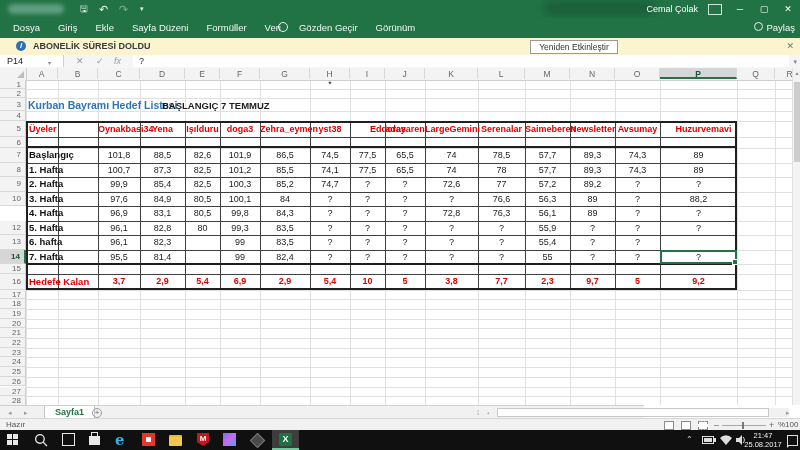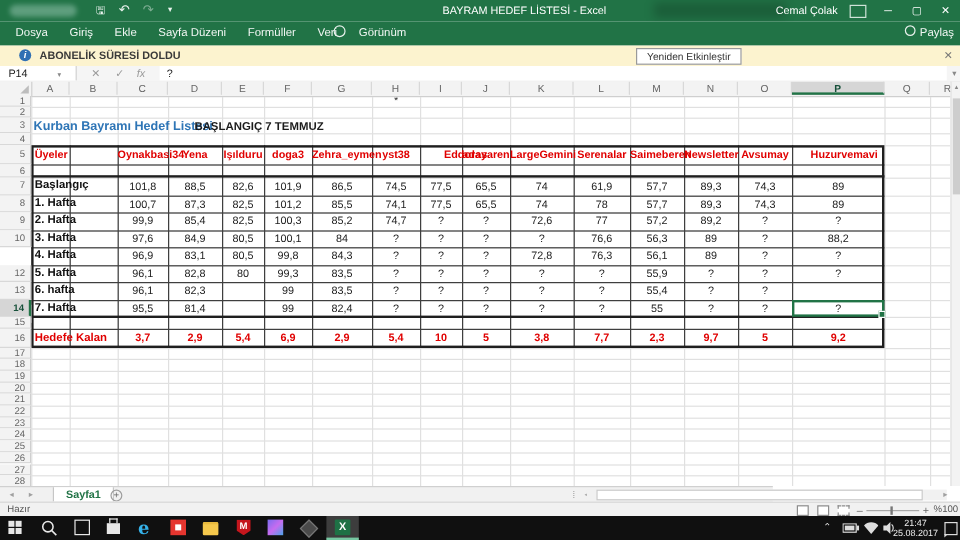--- a/index.html
+++ b/index.html
@@ -104,36 +104,36 @@
 
 <div id="app">
 
   <div id="titlebar">
     <div id="qat-blur"></div>
     <span class="qicon" style="left:80px;font-size:9px;">🖫</span>
     <span class="qicon" style="left:99px;">↶</span>
     <span class="qicon dim" style="left:119px;">↷</span>
     <span class="qicon" style="left:140px;font-size:7px;">▾</span>
     <div id="title-smudge"></div>
-    <div id="win-title">BAYRAM HEDEF LİSTESİ  -  Excel</div>
     <div id="user-name">Cemal Çolak</div>
     <div id="ribbon-opts"></div>
     <div class="winbtn" style="right:48px;">─</div>
     <div class="winbtn" style="right:24px;">▢</div>
     <div class="winbtn" style="right:0;">✕</div>
   </div>
 
   <div id="tabsrow">
     <div id="tabs">
         <div class="rtab">Dosya</div>
         <div class="rtab">Giriş</div>
         <div class="rtab">Ekle</div>
         <div class="rtab">Sayfa Düzeni</div>
         <div class="rtab">Formüller</div>
         <div class="rtab">Veri</div>
+        <div class="rtab">Gözden Geçir</div>
         <div class="rtab">Görünüm</div>
       </div>
     <div id="tellme"><span id="bulb"></span></div>
     <div id="share"><span id="person-icon"></span><span>Paylaş</span></div>
   </div>
 
   <div id="msgbar">
     <div id="info-icon">i</div>
     <div id="msg-title">ABONELİK SÜRESİ DOLDU</div>
     <div id="msg-btn">Yeniden Etkinleştir</div>
@@ -292,21 +292,21 @@
       <div class="cell lbl" style="left: 26px; top: 80px; line-height: 14.5px;">Başlangıç</div>
       <div class="cell num" style="left: 98px; top: 80px; width: 42px; line-height: 14.5px;">101,8</div>
       <div class="cell num" style="left: 140px; top: 80px; width: 45px; line-height: 14.5px;">88,5</div>
       <div class="cell num" style="left: 185px; top: 80px; width: 35px; line-height: 14.5px;">82,6</div>
       <div class="cell num" style="left: 220px; top: 80px; width: 40px; line-height: 14.5px;">101,9</div>
       <div class="cell num" style="left: 260px; top: 80px; width: 50px; line-height: 14.5px;">86,5</div>
       <div class="cell num" style="left: 310px; top: 80px; width: 40px; line-height: 14.5px;">74,5</div>
       <div class="cell num" style="left: 350px; top: 80px; width: 35px; line-height: 14.5px;">77,5</div>
       <div class="cell num" style="left: 385px; top: 80px; width: 40px; line-height: 14.5px;">65,5</div>
       <div class="cell num" style="left: 425px; top: 80px; width: 53px; line-height: 14.5px;">74</div>
-      <div class="cell num" style="left: 478px; top: 80px; width: 47px; line-height: 14.5px;">61,9</div>
+      <div class="cell num" style="left: 478px; top: 80px; width: 47px; line-height: 14.5px;">78,5</div>
       <div class="cell num" style="left: 525px; top: 80px; width: 45px; line-height: 14.5px;">57,7</div>
       <div class="cell num" style="left: 570px; top: 80px; width: 45px; line-height: 14.5px;">89,3</div>
       <div class="cell num" style="left: 615px; top: 80px; width: 45px; line-height: 14.5px;">74,3</div>
       <div class="cell num" style="left: 660px; top: 80px; width: 77px; line-height: 14.5px;">89</div>
       <div class="cell lbl" style="left: 26px; top: 94.5px; line-height: 14.5px;">1. Hafta</div>
       <div class="cell num" style="left: 98px; top: 94.5px; width: 42px; line-height: 14.5px;">100,7</div>
       <div class="cell num" style="left: 140px; top: 94.5px; width: 45px; line-height: 14.5px;">87,3</div>
       <div class="cell num" style="left: 185px; top: 94.5px; width: 35px; line-height: 14.5px;">82,5</div>
       <div class="cell num" style="left: 220px; top: 94.5px; width: 40px; line-height: 14.5px;">101,2</div>
       <div class="cell num" style="left: 260px; top: 94.5px; width: 50px; line-height: 14.5px;">85,5</div>

